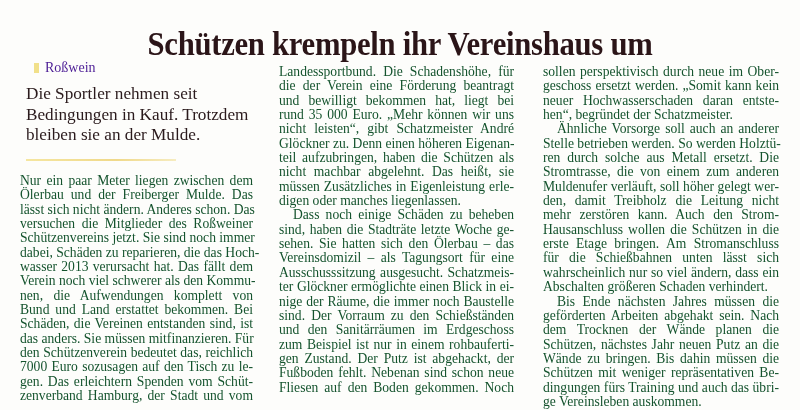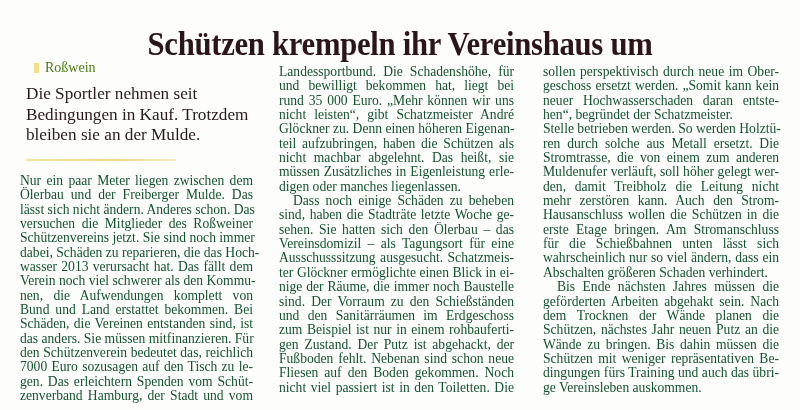--- a/index.html
+++ b/index.html
@@ -23,21 +23,21 @@
       transform-origin: 50% 0;
       top: 2px;
     }
     .teaser {
       position: absolute; left: 26px; top: 60px; width: 240px;
     }
     .dateline {
       display: flex; align-items: center;
       font-family: "Liberation Serif", serif;
       font-size: 14px; line-height: 16px;
-      color: #4d7c0f;
+      color: #4c1d95;
       padding-left: 8px;
     }
     .dateline .marker {
       display: inline-block; width: 5px; height: 10px;
       background: #f1e08a; margin-right: 6px;
     }
     .teaser-text {
       font-family: "Liberation Serif", serif;
       font-size: 17.2px; line-height: 20.5px;
       color: #2a1a1c;
@@ -97,20 +97,21 @@
   <span class="line">Schäden, die Vereinen entstanden sind, ist</span>
   <span class="line">das anders. Sie müssen mitfinanzieren. Für</span>
   <span class="line">den Schützenverein bedeutet das, reichlich</span>
   <span class="line">7000 Euro sozusagen auf den Tisch zu le-</span>
   <span class="line">gen. Das erleichtern Spenden vom Schüt-</span>
   <span class="line">zenverband Hamburg, der Stadt und vom</span>
 </div>
 
 <div class="col" id="col2">
   <span class="line">Landessportbund. Die Schadenshöhe, für</span>
+  <span class="line">die der Verein eine Förderung beantragt</span>
   <span class="line">und bewilligt bekommen hat, liegt bei</span>
   <span class="line">rund 35 000 Euro. „Mehr können wir uns</span>
   <span class="line">nicht leisten“, gibt Schatzmeister André</span>
   <span class="line">Glöckner zu. Denn einen höheren Eigenan-</span>
   <span class="line">teil aufzubringen, haben die Schützen als</span>
   <span class="line">nicht machbar abgelehnt. Das heißt, sie</span>
   <span class="line">müssen Zusätzliches in Eigenleistung erle-</span>
   <span class="line last">digen oder manches liegenlassen.</span>
   <span class="line indent">Dass noch einige Schäden zu beheben</span>
   <span class="line">sind, haben die Stadträte letzte Woche ge-</span>
@@ -118,28 +119,28 @@
   <span class="line">Vereinsdomizil – als Tagungsort für eine</span>
   <span class="line">Ausschusssitzung ausgesucht. Schatzmeis-</span>
   <span class="line">ter Glöckner ermöglichte einen Blick in ei-</span>
   <span class="line">nige der Räume, die immer noch Baustelle</span>
   <span class="line">sind. Der Vorraum zu den Schießständen</span>
   <span class="line">und den Sanitärräumen im Erdgeschoss</span>
   <span class="line">zum Beispiel ist nur in einem rohbauferti-</span>
   <span class="line">gen Zustand. Der Putz ist abgehackt, der</span>
   <span class="line">Fußboden fehlt. Nebenan sind schon neue</span>
   <span class="line">Fliesen auf den Boden gekommen. Noch</span>
-  <span class="line">nicht viel passiert ist in den Toiletten. Die</span>
 </div>
 
 <div class="col" id="col3">
   <span class="line">sollen perspektivisch durch neue im Ober-</span>
   <span class="line">geschoss ersetzt werden. „Somit kann kein</span>
   <span class="line">neuer Hochwasserschaden daran entste-</span>
   <span class="line last">hen“, begründet der Schatzmeister.</span>
+  <span class="line indent">Ähnliche Vorsorge soll auch an anderer</span>
   <span class="line">Stelle betrieben werden. So werden Holztü-</span>
   <span class="line">ren durch solche aus Metall ersetzt. Die</span>
   <span class="line">Stromtrasse, die von einem zum anderen</span>
   <span class="line">Muldenufer verläuft, soll höher gelegt wer-</span>
   <span class="line">den, damit Treibholz die Leitung nicht</span>
   <span class="line">mehr zerstören kann. Auch den Strom-</span>
   <span class="line">Hausanschluss wollen die Schützen in die</span>
   <span class="line">erste Etage bringen. Am Stromanschluss</span>
   <span class="line">für die Schießbahnen unten lässt sich</span>
   <span class="line">wahrscheinlich nur so viel ändern, dass ein</span>

